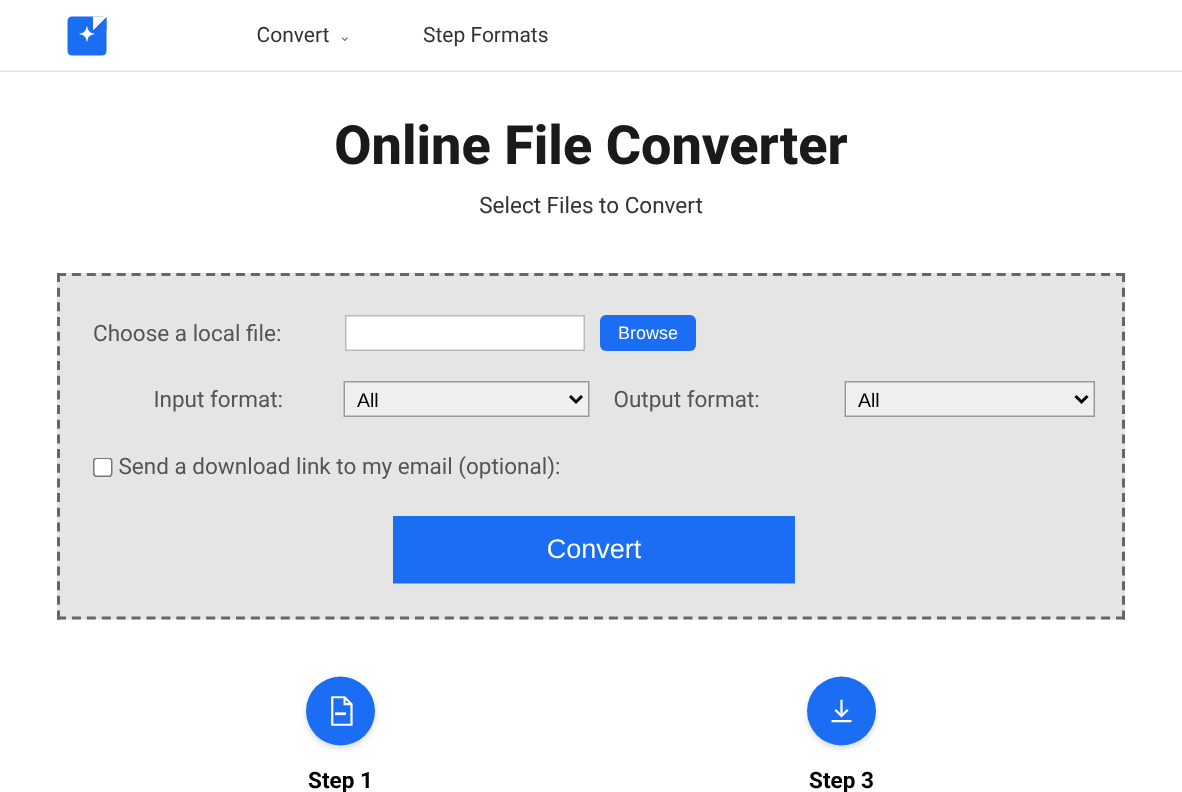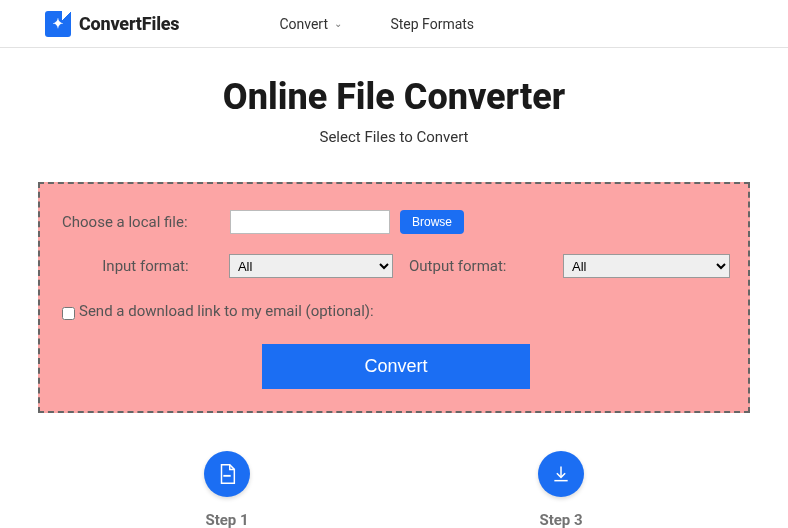--- a/index.html
+++ b/index.html
@@ -76,21 +76,21 @@
   }
   h2 {
     font-size: 15px;
     font-weight: 400;
     color: #333;
     margin-top: 10px;
   }
   .panel {
     margin: 36px 38px 0 38px;
     border: 2px dashed #666;
-    background: #fca5a5;
+    background: #e5e5e5;
     padding: 26px 18px 22px 22px;
     text-align: left;
   }
   .row {
     display: flex;
     align-items: center;
     margin-bottom: 20px;
     font-size: 15px;
     color: #555;
   }
@@ -128,21 +128,21 @@
   .sel2 {
     width: 168px;
     height: 24px;
     font-size: 13px;
     border: 1px solid #999;
     background: #efefef;
     padding: 0 4px;
   }
   .email-row {
     display: flex;
-    align-items: flex-end;
+    align-items: center;
     gap: 4px;
     font-size: 15px;
     color: #555;
     margin-bottom: 24px;
   }
   .email-row input[type=checkbox] {
     width: 13px; height: 13px;
     accent-color: #555;
   }
   .convert-wrap { text-align: center; }
@@ -173,32 +173,31 @@
     border-radius: 50%;
     background: #1b6ef3;
     display: flex;
     align-items: center;
     justify-content: center;
     box-shadow: 0 2px 4px rgba(0,0,0,0.15);
   }
   .step-label {
     font-weight: 700;
     font-size: 15px;
-    color: #737373;
+    color: #000000;
   }
 </style>
 </head>
 <body>
 
 <div class="header">
   <div class="logo">
     <div class="logo-icon">
       <span class="logo-glyph">✦</span>
     </div>
-    <span class="logo-text">ConvertFiles</span>
   </div>
   <div class="nav">
     <div class="nav-item">
       <span>Convert</span>
       <span class="chev">⌄</span>
     </div>
     <div class="nav-item">
       <span>Step Formats</span>
     </div>
   </div>

